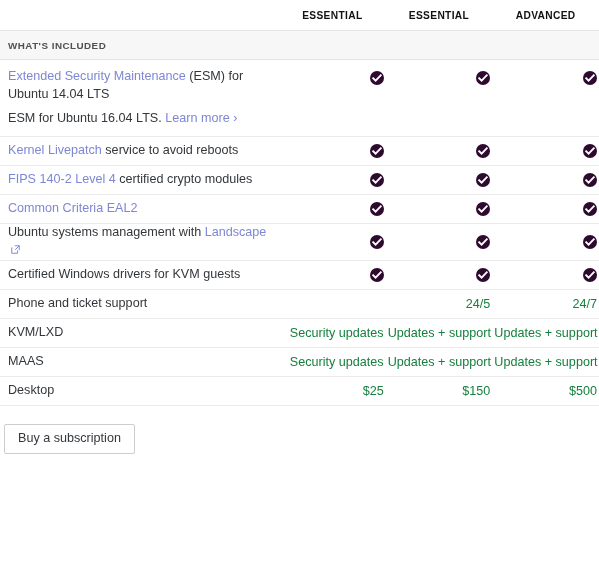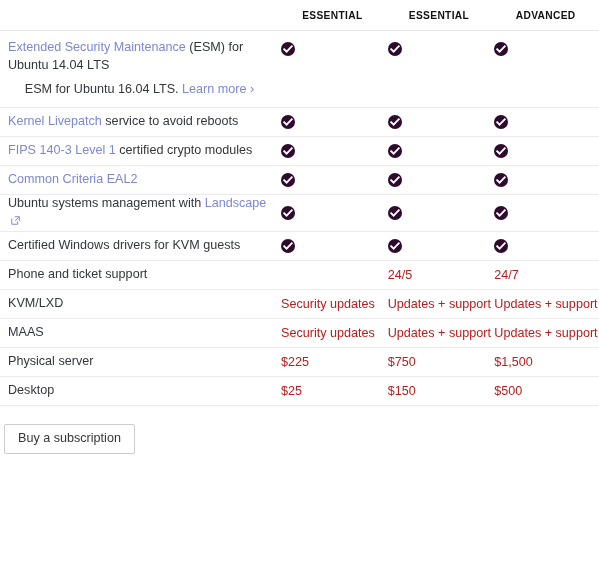--- a/index.html
+++ b/index.html
@@ -71,41 +71,40 @@
     vertical-align: middle;
     color: #33373b;
     font-size: 12.6px;
   }
   tbody td.feature {
     text-align: left;
     line-height: 1.42;
     padding-left: 8px;
   }
   tbody td.plan-cell {
-    text-align: left;
-    color: #b91c1c;
+    text-align: right;
+    color: #15803d;
     padding: 0 2px;
     white-space: nowrap;
   }
   tr.tall td { height: 62px; }
   tr.tall td.feature { padding-top: 7px; padding-bottom: 7px; }
   tr.tall td.plan-cell { vertical-align: top; padding-top: 10px; }
 
   tr.first-data td { border-top: 0; }
 
   
   a.lnk {
     color: #7d87d4;
     text-decoration: none;
   }
 
   .sub-line {
     display: block;
     margin-top: 7px;
-    text-align: center;
   }
 
   
   .tick {
     display: inline-block;
     width: 14px;
     height: 14px;
     vertical-align: middle;
     line-height: 0;
   }
@@ -150,20 +149,23 @@
     </colgroup>
     <thead>
       <tr>
         <th class="blank-head"></th>
         <th>ESSENTIAL</th>
         <th>ESSENTIAL</th>
         <th>ADVANCED</th>
       </tr>
     </thead>
     <tbody id="table-body">
+        <tr class="section-row">
+          <td colspan="4">WHAT'S INCLUDED</td>
+        </tr>
         <tr class="tall first-data">
           <td class="feature"><a class="lnk" href="#">Extended Security Maintenance</a><span> (ESM) for Ubuntu 14.04 LTS</span><span class="sub-line"><span>ESM for Ubuntu 16.04 LTS. </span><a class="lnk" href="#">Learn more ›</a></span></td>
           <td class="plan-cell"><span class="tick"><svg viewBox="0 0 16 16" width="14" height="14" aria-hidden="true">
                 <circle cx="8" cy="8" r="8" fill="#2d0a2e"></circle>
                 <path d="M3.6 8.2 L6.4 11.0 L12.3 4.9" stroke="#ffffff" stroke-width="2.1" fill="none" stroke-linecap="square"></path>
               </svg></span></td>
           <td class="plan-cell"><span class="tick"><svg viewBox="0 0 16 16" width="14" height="14" aria-hidden="true">
                 <circle cx="8" cy="8" r="8" fill="#2d0a2e"></circle>
                 <path d="M3.6 8.2 L6.4 11.0 L12.3 4.9" stroke="#ffffff" stroke-width="2.1" fill="none" stroke-linecap="square"></path>
               </svg></span></td>
@@ -181,21 +183,21 @@
           <td class="plan-cell"><span class="tick"><svg viewBox="0 0 16 16" width="14" height="14" aria-hidden="true">
                 <circle cx="8" cy="8" r="8" fill="#2d0a2e"></circle>
                 <path d="M3.6 8.2 L6.4 11.0 L12.3 4.9" stroke="#ffffff" stroke-width="2.1" fill="none" stroke-linecap="square"></path>
               </svg></span></td>
           <td class="plan-cell"><span class="tick"><svg viewBox="0 0 16 16" width="14" height="14" aria-hidden="true">
                 <circle cx="8" cy="8" r="8" fill="#2d0a2e"></circle>
                 <path d="M3.6 8.2 L6.4 11.0 L12.3 4.9" stroke="#ffffff" stroke-width="2.1" fill="none" stroke-linecap="square"></path>
               </svg></span></td>
         </tr>
         <tr class="first-data">
-          <td class="feature"><a class="lnk" href="#">FIPS 140-3 Level 1</a><span> certified crypto modules</span></td>
+          <td class="feature"><a class="lnk" href="#">FIPS 140-2 Level 4</a><span> certified crypto modules</span></td>
           <td class="plan-cell"><span class="tick"><svg viewBox="0 0 16 16" width="14" height="14" aria-hidden="true">
                 <circle cx="8" cy="8" r="8" fill="#2d0a2e"></circle>
                 <path d="M3.6 8.2 L6.4 11.0 L12.3 4.9" stroke="#ffffff" stroke-width="2.1" fill="none" stroke-linecap="square"></path>
               </svg></span></td>
           <td class="plan-cell"><span class="tick"><svg viewBox="0 0 16 16" width="14" height="14" aria-hidden="true">
                 <circle cx="8" cy="8" r="8" fill="#2d0a2e"></circle>
                 <path d="M3.6 8.2 L6.4 11.0 L12.3 4.9" stroke="#ffffff" stroke-width="2.1" fill="none" stroke-linecap="square"></path>
               </svg></span></td>
           <td class="plan-cell"><span class="tick"><svg viewBox="0 0 16 16" width="14" height="14" aria-hidden="true">
                 <circle cx="8" cy="8" r="8" fill="#2d0a2e"></circle>
@@ -263,26 +265,20 @@
           <td class="plan-cell"><span>Updates + support</span></td>
           <td class="plan-cell"><span>Updates + support</span></td>
         </tr>
         <tr class="first-data">
           <td class="feature"><span>MAAS</span></td>
           <td class="plan-cell"><span>Security updates</span></td>
           <td class="plan-cell"><span>Updates + support</span></td>
           <td class="plan-cell"><span>Updates + support</span></td>
         </tr>
         <tr class="first-data">
-          <td class="feature"><span>Physical server</span></td>
-          <td class="plan-cell"><span>$225</span></td>
-          <td class="plan-cell"><span>$750</span></td>
-          <td class="plan-cell"><span>$1,500</span></td>
-        </tr>
-        <tr class="first-data">
           <td class="feature"><span>Desktop</span></td>
           <td class="plan-cell"><span>$25</span></td>
           <td class="plan-cell"><span>$150</span></td>
           <td class="plan-cell"><span>$500</span></td>
         </tr>
       </tbody>
   </table>
 
   <div class="actions">
     <button class="buy-btn">Buy a subscription</button>

